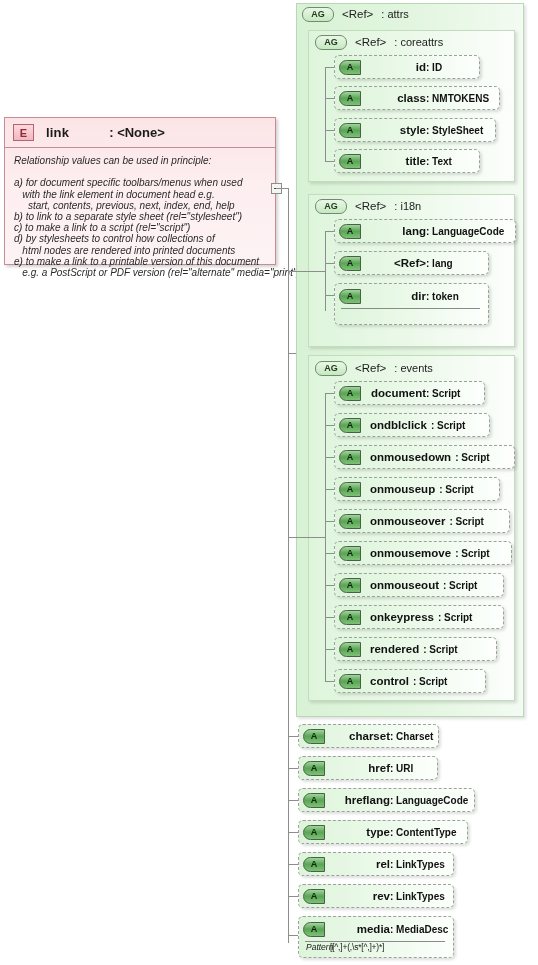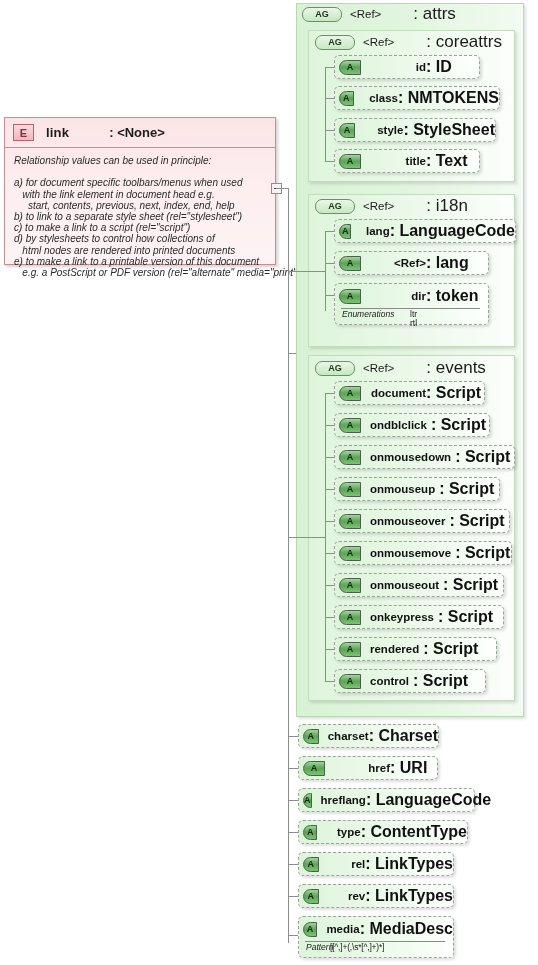--- a/index.html
+++ b/index.html
@@ -106,38 +106,38 @@
     box-sizing: border-box;
   }
   .group-label {
     position: absolute;
     display: flex;
     align-items: center;
     height: 18px;
     white-space: nowrap;
   }
   .ag-badge {
-    width: 40px; height: 15px;
+    width: 32px; height: 15px;
     border: 1px solid #6f8c6c;
     border-radius: 7px;
     background: linear-gradient(to bottom, #e9f8e6, #c6e8c0);
     color: #23391f;
     font-size: 9px;
     font-weight: bold;
     display: flex; align-items: center; justify-content: center;
     box-sizing: border-box;
   }
   .ag-ref {
     margin-left: 8px;
     font-size: 11.5px;
     color: #1b1b1b;
   }
   .ag-type {
-    margin-left: 32px;
-    font-size: 17px;
+    margin-left: 8px;
+    font-size: 11px;
     color: #1b1b1b;
   }
 
   
   .attr-box {
     position: absolute;
     height: 24px;
     background: linear-gradient(to right, #ddf4da 0%, #eaf9e8 45%, #fdfffd 100%);
     border: 1px dashed #9aa39a;
     border-radius: 5px;
@@ -168,21 +168,21 @@
     box-sizing: border-box;
   }
   .a-name {
     margin-left: 9px;
     font-size: 11.5px;
     color: #111;
     font-weight: bold;
     text-align: right;
   }
   .a-type {
-    font-size: 16px;
+    font-size: 10px;
     color: #111;
     font-weight: bold;
   }
   .a-name.w-fixed { display: inline-block; width: 56px; }
 
   .facet-sep {
     height: 1px;
     background: #8a8a8a;
     margin: 0 8px 0 6px;
   }
@@ -307,25 +307,20 @@
   <span class="a-name w-fixed">&lt;Ref&gt;</span>
   <span class="a-type">: lang</span>
 </div>
 <div class="attr-box tall" style="left:334px; top:283px; width:155px;">
   <div class="attr-row1">
     <span class="a-badge">A</span>
     <span class="a-name w-fixed">dir</span>
     <span class="a-type">: token</span>
   </div>
   <div class="facet-sep"></div>
-  <div class="facet-row">
-    <span class="facet-label">Enumerations</span>
-    <span class="facet-vals">ltr
-rtl</span>
-  </div>
 </div>
 
 <div class="abs group-inner" style="left:308px; top:355px; width:207px; height:346px;"></div>
 <div class="group-label" style="left:315px; top:359px;">
   <span class="ag-badge">AG</span>
   <span class="ag-ref">&lt;Ref&gt;</span>
   <span class="ag-type">: events</span>
 </div>
 <div class="abs line-v" style="left:325px; top:393px; height:288px;"></div>
 

